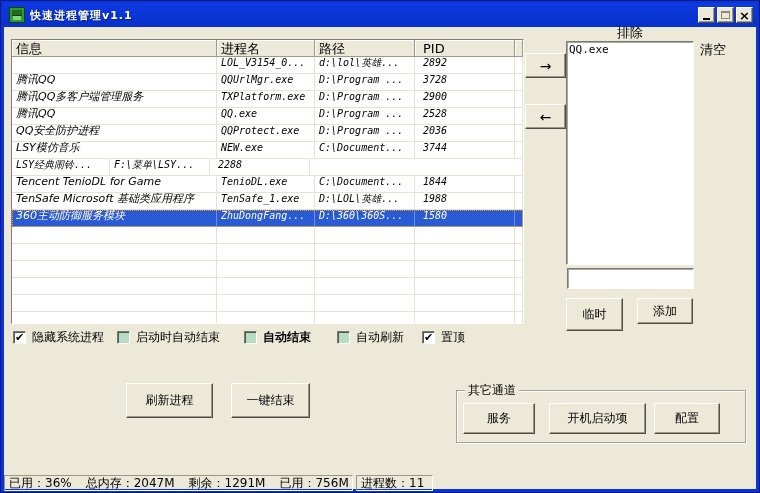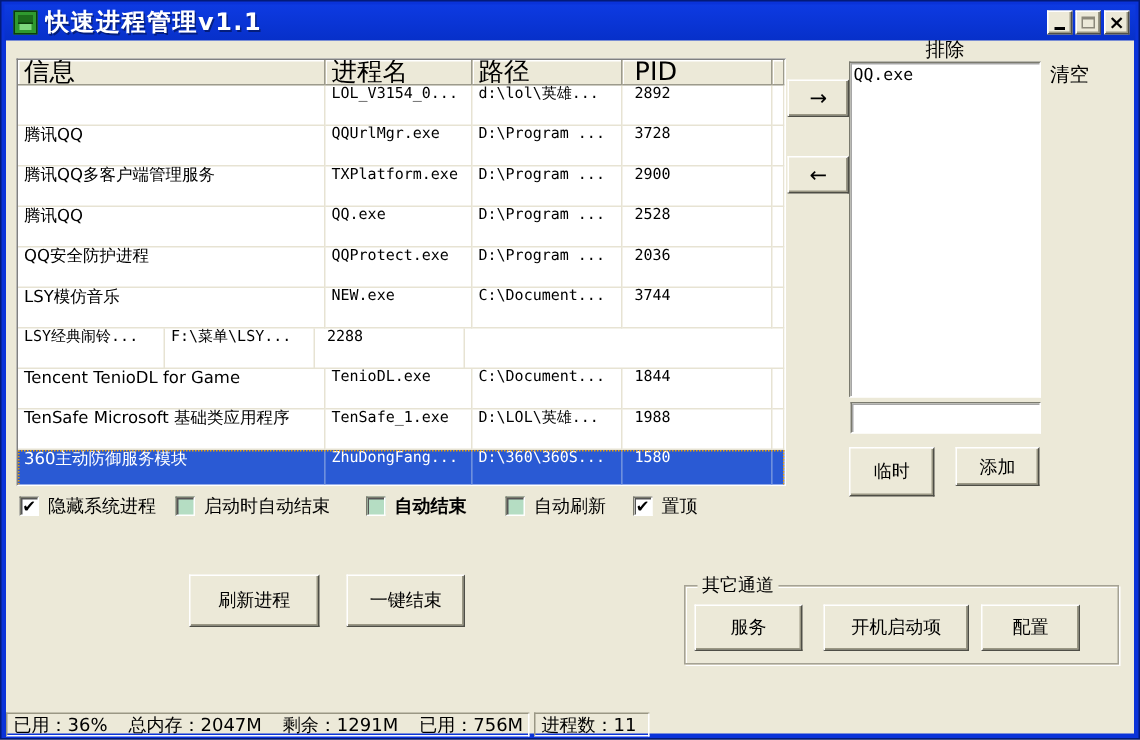--- a/index.html
+++ b/index.html
@@ -20,21 +20,21 @@
     background:#2f9a2f;border:1px solid #0c3d0c;position:relative;flex:0 0 auto;
   }
   .app-icon::before{
     content:"";position:absolute;left:2px;top:2px;right:2px;height:5px;
     background:#1c6e1c;border-bottom:1px solid #0c3d0c;
   }
   .app-icon::after{
     content:"";position:absolute;left:3px;bottom:2px;width:8px;height:4px;
     background:#7fd87f;
   }
-  .title-text{color:#fff;font-weight:bold;font-size:16px;letter-spacing:1px;flex:1 1 auto;
+  .title-text{color:#fff;font-weight:bold;font-size:11px;letter-spacing:1px;flex:1 1 auto;
     text-shadow:1px 1px 0 rgba(0,0,0,.4);white-space:nowrap;overflow:hidden;}
   .winbtns{display:flex;gap:2px;flex:0 0 auto;}
   .wbtn{
     width:17px;height:16px;background:#ece9d8;
     border:1px solid;border-color:#fff #50504a #50504a #fff;
     box-shadow:inset -1px -1px 0 #9a9784;
     display:flex;align-items:center;justify-content:center;cursor:pointer;
   }
   .g-min{width:7px;height:2px;background:#000;margin-top:8px;}
   .g-max{width:9px;height:8px;border:1px solid #8b887a;border-top:2px solid #8b887a;}
@@ -44,28 +44,28 @@
   
   .lv{
     position:absolute;left:10px;top:38px;width:513px;height:285px;
     background:#fff;border:1px solid;border-color:#808080 #fff #fff #808080;
     overflow:hidden;
   }
   .lv-head{display:flex;height:17px;background:#ece9d8;}
   .hcell{
     border-right:1px solid #9c9a8c;border-bottom:1px solid #9c9a8c;
     box-shadow:inset 1px 1px 0 #fff;
-    padding:1px 0 0 4px;font-size:17px;line-height:15px;white-space:nowrap;overflow:hidden;
+    padding:1px 0 0 4px;font-size:13px;line-height:15px;white-space:nowrap;overflow:hidden;
   }
   .c-info{width:205px;}
   .c-name{width:98px;}
   .c-path{width:100px;}
   .c-pid{width:100px;padding-left:8px;}
   .c-sliver{flex:1 1 auto;}
-  .lvrow{display:flex;height:27px;background:#fff;}
+  .lvrow{display:flex;height:17px;background:#fff;font-style:italic;}
   .cell{
     border-right:1px solid #e7e3d3;border-bottom:1px solid #e7e3d3;
     font-size:11px;line-height:12px;padding:0 0 0 4px;
     white-space:nowrap;overflow:hidden;
   }
   .cell.c-name,.cell.c-path,.cell.c-pid{font-family:"DejaVu Sans Mono", monospace;font-size:10px;}
   .cell.c-pid{padding-left:8px;}
   .lvrow.sel .cell{background:#2a5ad4;color:#fff;border-color:#6d8fdd;}
   .lvrow.sel{outline:1px dotted #f0a000;outline-offset:-1px;}
 

